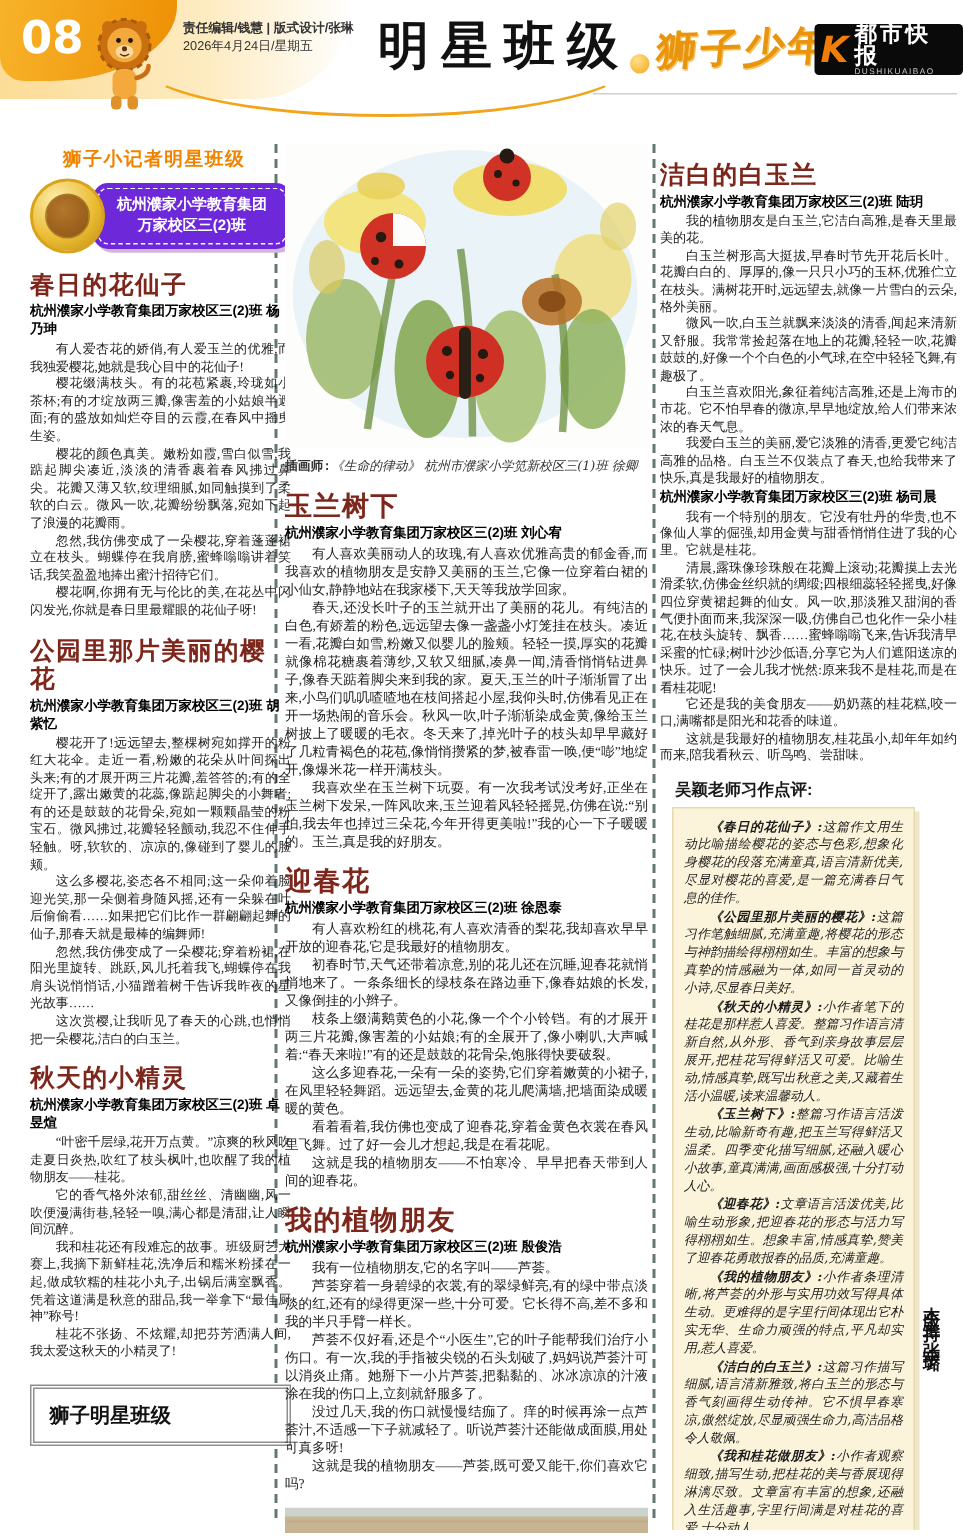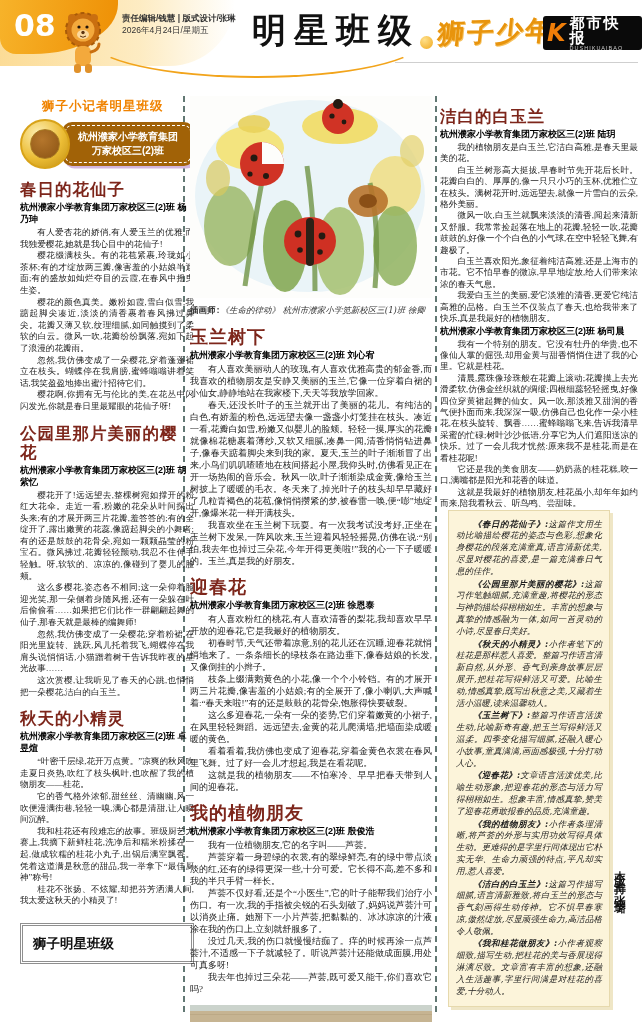--- a/index.html
+++ b/index.html
@@ -45,21 +45,21 @@
   
   .badge-label{color:#f08300;font:bold 12.5px "Liberation Sans",sans-serif;
      letter-spacing:1px;margin:2px 0 2px 22px;}
   .badge-row{display:flex;align-items:flex-start;}
   .medal{width:46px;height:46px;border-radius:50%;flex:0 0 auto;margin-top:2px;z-index:2;
      background:radial-gradient(circle at 35% 28%,#fdeeb2,#ecbd35 55%,#c08d10);
      border:2px solid #d8a31a;display:flex;align-items:center;justify-content:center;}
   .medal-core{width:28px;height:28px;border-radius:50%;
      background:radial-gradient(circle at 40% 35%,#b5762c,#8a5313);
      border:1.5px solid #a97c24;}
-  .purple-box{flex:1;margin-left:-8px;margin-top:5px;background:#a16207;border-radius:10px;
+  .purple-box{flex:1;margin-left:-8px;margin-top:5px;background:#6d28d9;border-radius:10px;
      padding:3px;box-shadow:2.5px 2.5px 0 #d4b6dd;}
   .purple-inner{border:1.5px dashed #fff;border-radius:7px;color:#fff;
      font:bold 10px/14px "Liberation Sans",sans-serif;text-align:center;padding:4px 1px;}
 
   
   .art h2{margin:11px 0 2px;font:bold 16.5px/19px "Liberation Serif",serif;
      color:#7d261b;letter-spacing:1px;}
   .col-mid .art h2{font-size:18px;}
   .byline{font:bold 9px/12px "Liberation Sans",sans-serif;color:#000;margin-bottom:2px;}
   .art p{margin:0;text-indent:2em;text-align:justify;color:#222;}
@@ -253,21 +253,21 @@
       <p>这就是我的植物朋友——不怕寒冷、早早把春天带到人间的迎春花。</p>
     </article>
 
     <article class="art">
       <h2>我的植物朋友</h2>
       <div class="byline">杭州濮家小学教育集团万家校区三(2)班 殷俊浩</div>
       <p>我有一位植物朋友,它的名字叫——芦荟。</p>
       <p>芦荟穿着一身碧绿的衣裳,有的翠绿鲜亮,有的绿中带点淡淡的红,还有的绿得更深一些,十分可爱。它长得不高,差不多和我的半只手臂一样长。</p>
       <p>芦荟不仅好看,还是个“小医生”,它的叶子能帮我们治疗小伤口。有一次,我的手指被尖锐的石头划破了,妈妈说芦荟汁可以消炎止痛。她掰下一小片芦荟,把黏黏的、冰冰凉凉的汁液涂在我的伤口上,立刻就舒服多了。</p>
       <p>没过几天,我的伤口就慢慢结痂了。痒的时候再涂一点芦荟汁,不适感一下子就减轻了。听说芦荟汁还能做成面膜,用处可真多呀!</p>
-      <p>我去年也掉过三朵花——芦荟,既可爱又能干,你们喜欢它吗?</p>
+      <p>这就是我的植物朋友——芦荟,既可爱又能干,你们喜欢它吗?</p>
     </article>
 
     <figure class="photo">
       <svg width="242" height="112" viewBox="0 0 242 112">
         <rect width="242" height="112" fill="#cbd3cc"></rect>
         <rect x="0" y="6" width="242" height="78" fill="#c6b492"></rect>
         <rect x="0" y="6" width="242" height="78" fill="url(#wgrain)"></rect>
         <defs>
           <pattern id="wgrain" width="242" height="10" patternUnits="userSpaceOnUse">
             <rect width="242" height="1" y="9" fill="#b5a27e" opacity=".6"></rect>
@@ -315,20 +315,21 @@
     </article>
 
     <article class="art">
       <div class="byline">杭州濮家小学教育集团万家校区三(2)班 杨司晨</div>
       <p>我有一个特别的朋友。它没有牡丹的华贵,也不像仙人掌的倔强,却用金黄与甜香悄悄住进了我的心里。它就是桂花。</p>
       <p>清晨,露珠像珍珠般在花瓣上滚动;花瓣摸上去光滑柔软,仿佛金丝织就的绸缎;四根细蕊轻轻摇曳,好像四位穿黄裙起舞的仙女。风一吹,那淡雅又甜润的香气便扑面而来,我深深一吸,仿佛自己也化作一朵小桂花,在枝头旋转、飘香……蜜蜂嗡嗡飞来,告诉我清早采蜜的忙碌;树叶沙沙低语,分享它为人们遮阳送凉的快乐。过了一会儿我才恍然:原来我不是桂花,而是在看桂花呢!</p>
       <p>它还是我的美食朋友——奶奶蒸的桂花糕,咬一口,满嘴都是阳光和花香的味道。</p>
       <p>这就是我最好的植物朋友,桂花虽小,却年年如约而来,陪我看秋云、听鸟鸣、尝甜味。</p>
     </article>
 
+    <div class="review-heading">吴颖老师习作点评:</div>
     <div class="review-box">
       <p><b>《春日的花仙子》:</b><span>这篇作文用生动比喻描绘樱花的姿态与色彩,想象化身樱花的段落充满童真,语言清新优美,尽显对樱花的喜爱,是一篇充满春日气息的佳作。</span></p>
       <p><b>《公园里那片美丽的樱花》:</b><span>这篇习作笔触细腻,充满童趣,将樱花的形态与神韵描绘得栩栩如生。丰富的想象与真挚的情感融为一体,如同一首灵动的小诗,尽显春日美好。</span></p>
       <p><b>《秋天的小精灵》:</b><span>小作者笔下的桂花是那样惹人喜爱。整篇习作语言清新自然,从外形、香气到亲身故事层层展开,把桂花写得鲜活又可爱。比喻生动,情感真挚,既写出秋意之美,又藏着生活小温暖,读来温馨动人。</span></p>
       <p><b>《玉兰树下》:</b><span>整篇习作语言活泼生动,比喻新奇有趣,把玉兰写得鲜活又温柔。四季变化描写细腻,还融入暖心小故事,童真满满,画面感极强,十分打动人心。</span></p>
       <p><b>《迎春花》:</b><span>文章语言活泼优美,比喻生动形象,把迎春花的形态与活力写得栩栩如生。想象丰富,情感真挚,赞美了迎春花勇敢报春的品质,充满童趣。</span></p>
       <p><b>《我的植物朋友》:</b><span>小作者条理清晰,将芦荟的外形与实用功效写得具体生动。更难得的是字里行间体现出它朴实无华、生命力顽强的特点,平凡却实用,惹人喜爱。</span></p>
       <p><b>《洁白的白玉兰》:</b><span>这篇习作描写细腻,语言清新雅致,将白玉兰的形态与香气刻画得生动传神。它不惧早春寒凉,傲然绽放,尽显顽强生命力,高洁品格令人敬佩。</span></p>
       <p><b>《我和桂花做朋友》:</b><span>小作者观察细致,描写生动,把桂花的美与香展现得淋漓尽致。文章富有丰富的想象,还融入生活趣事,字里行间满是对桂花的喜爱,十分动人。</span></p>
     </div>

